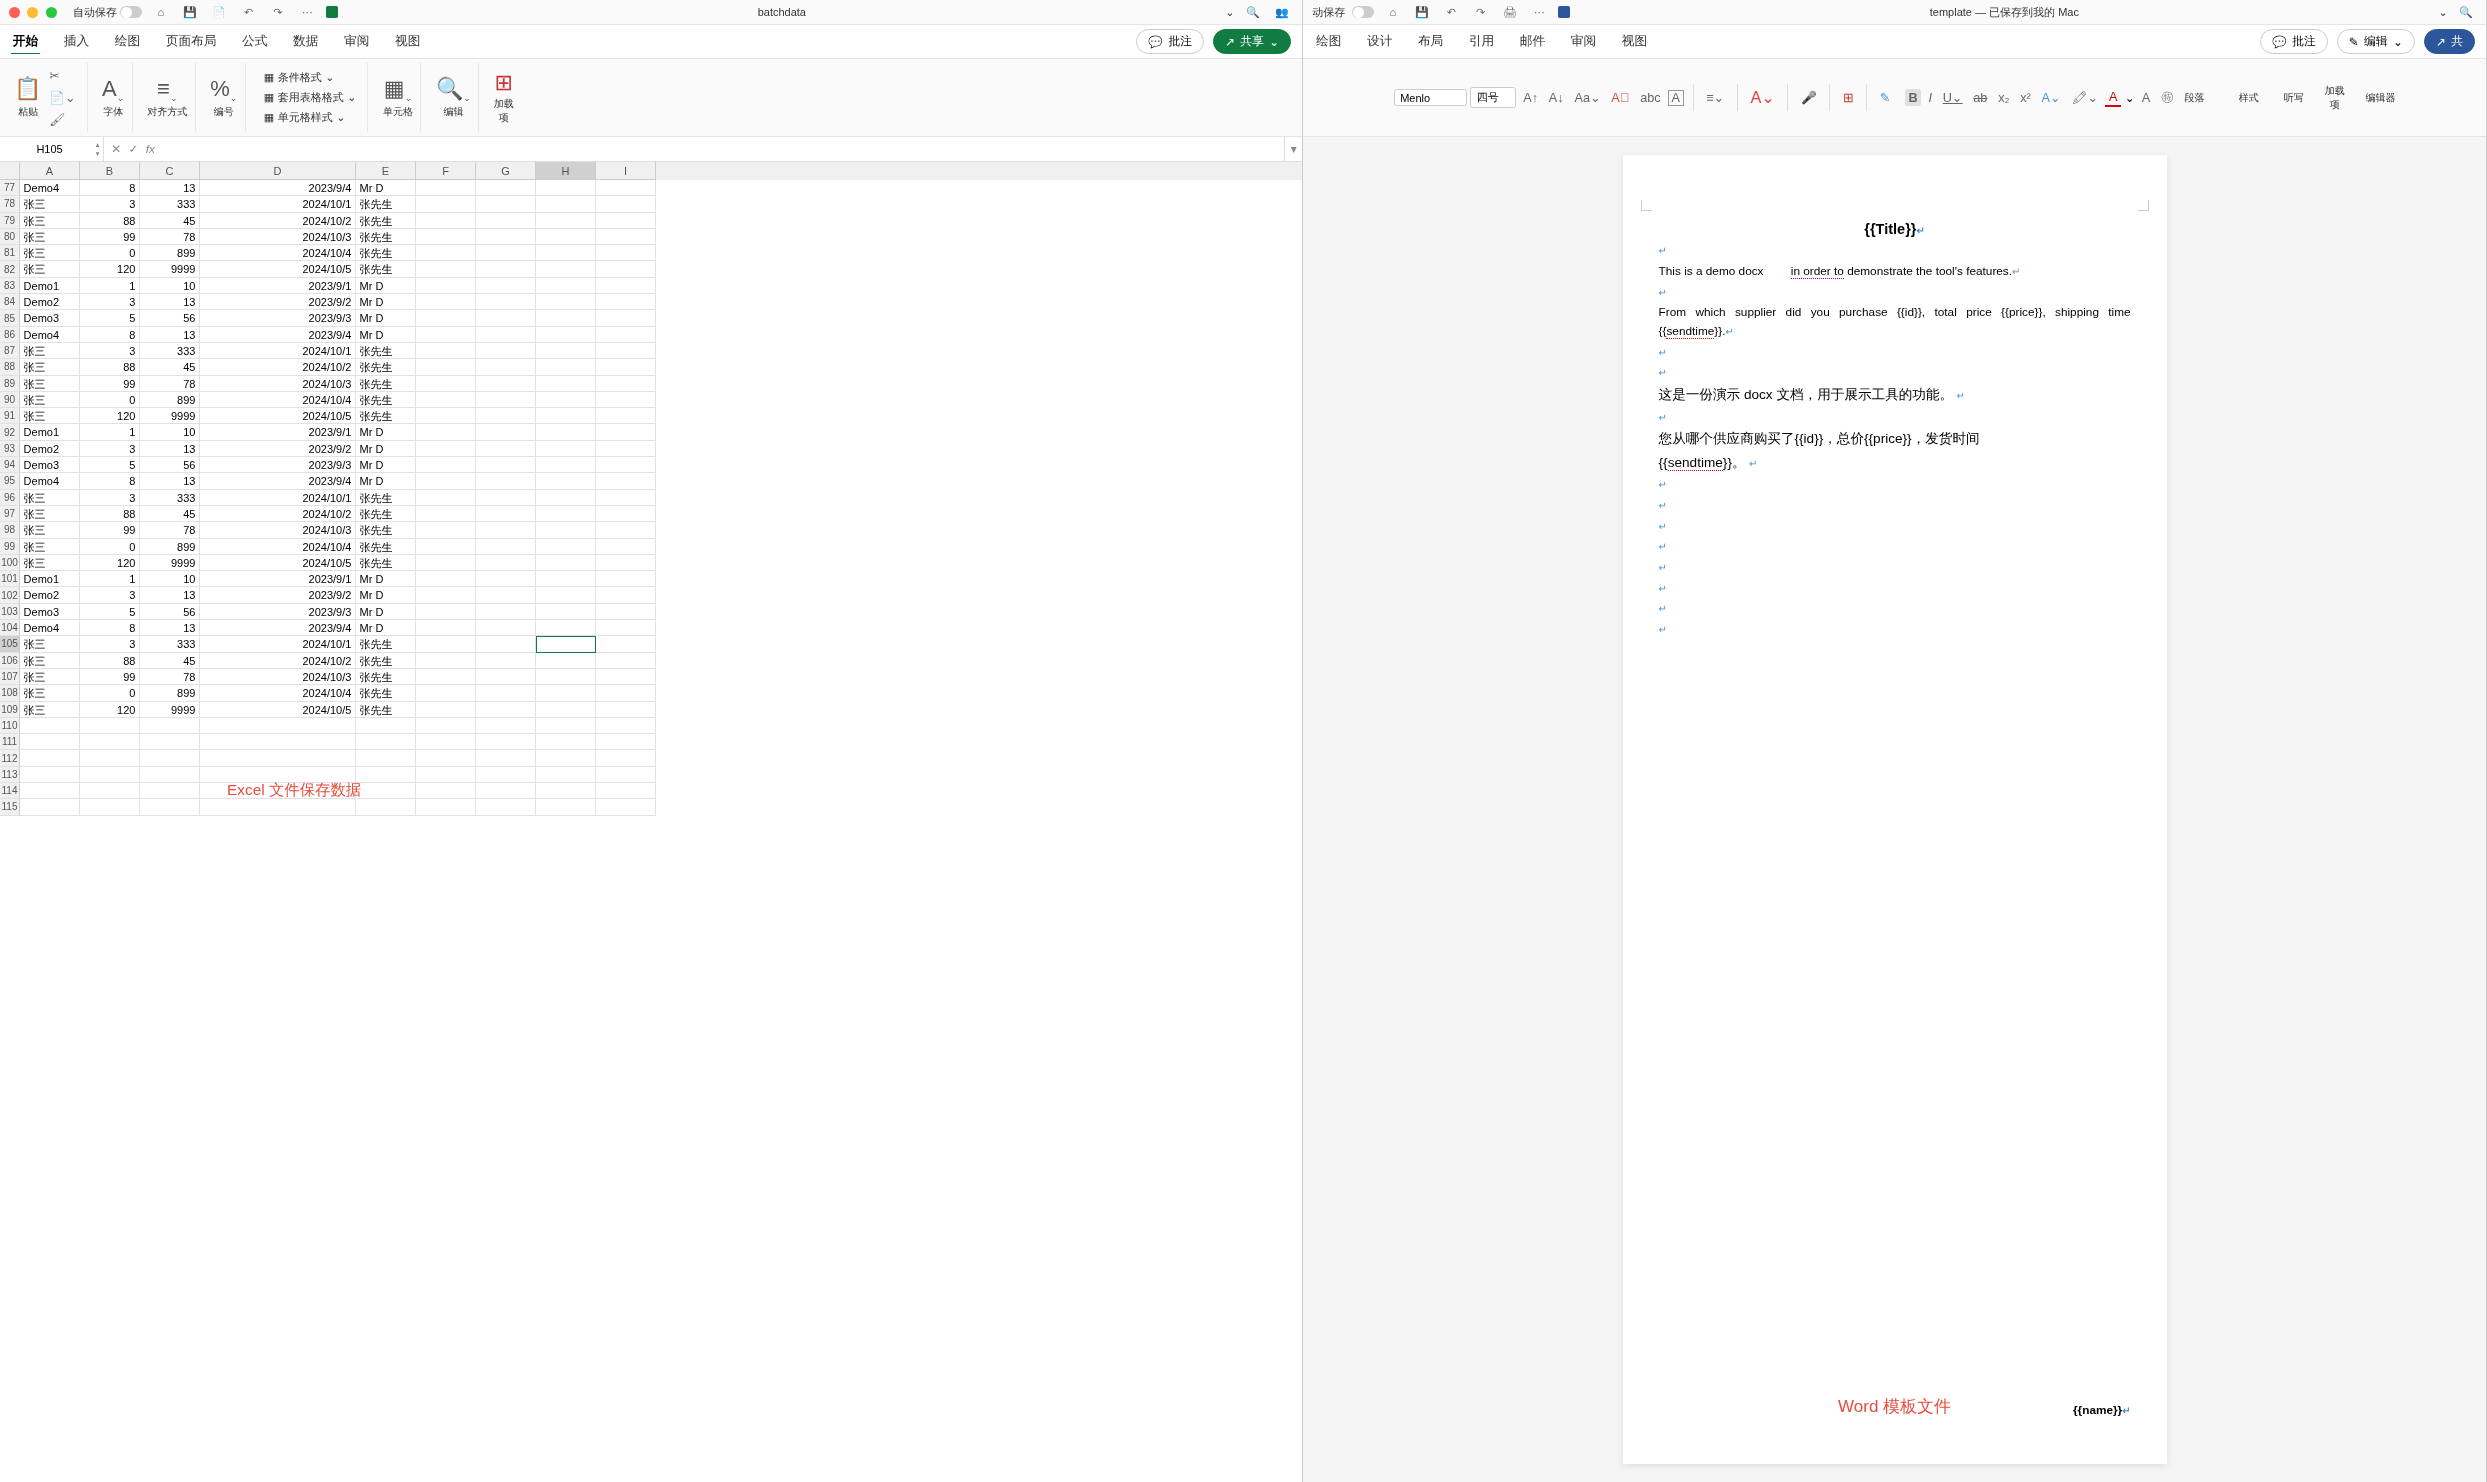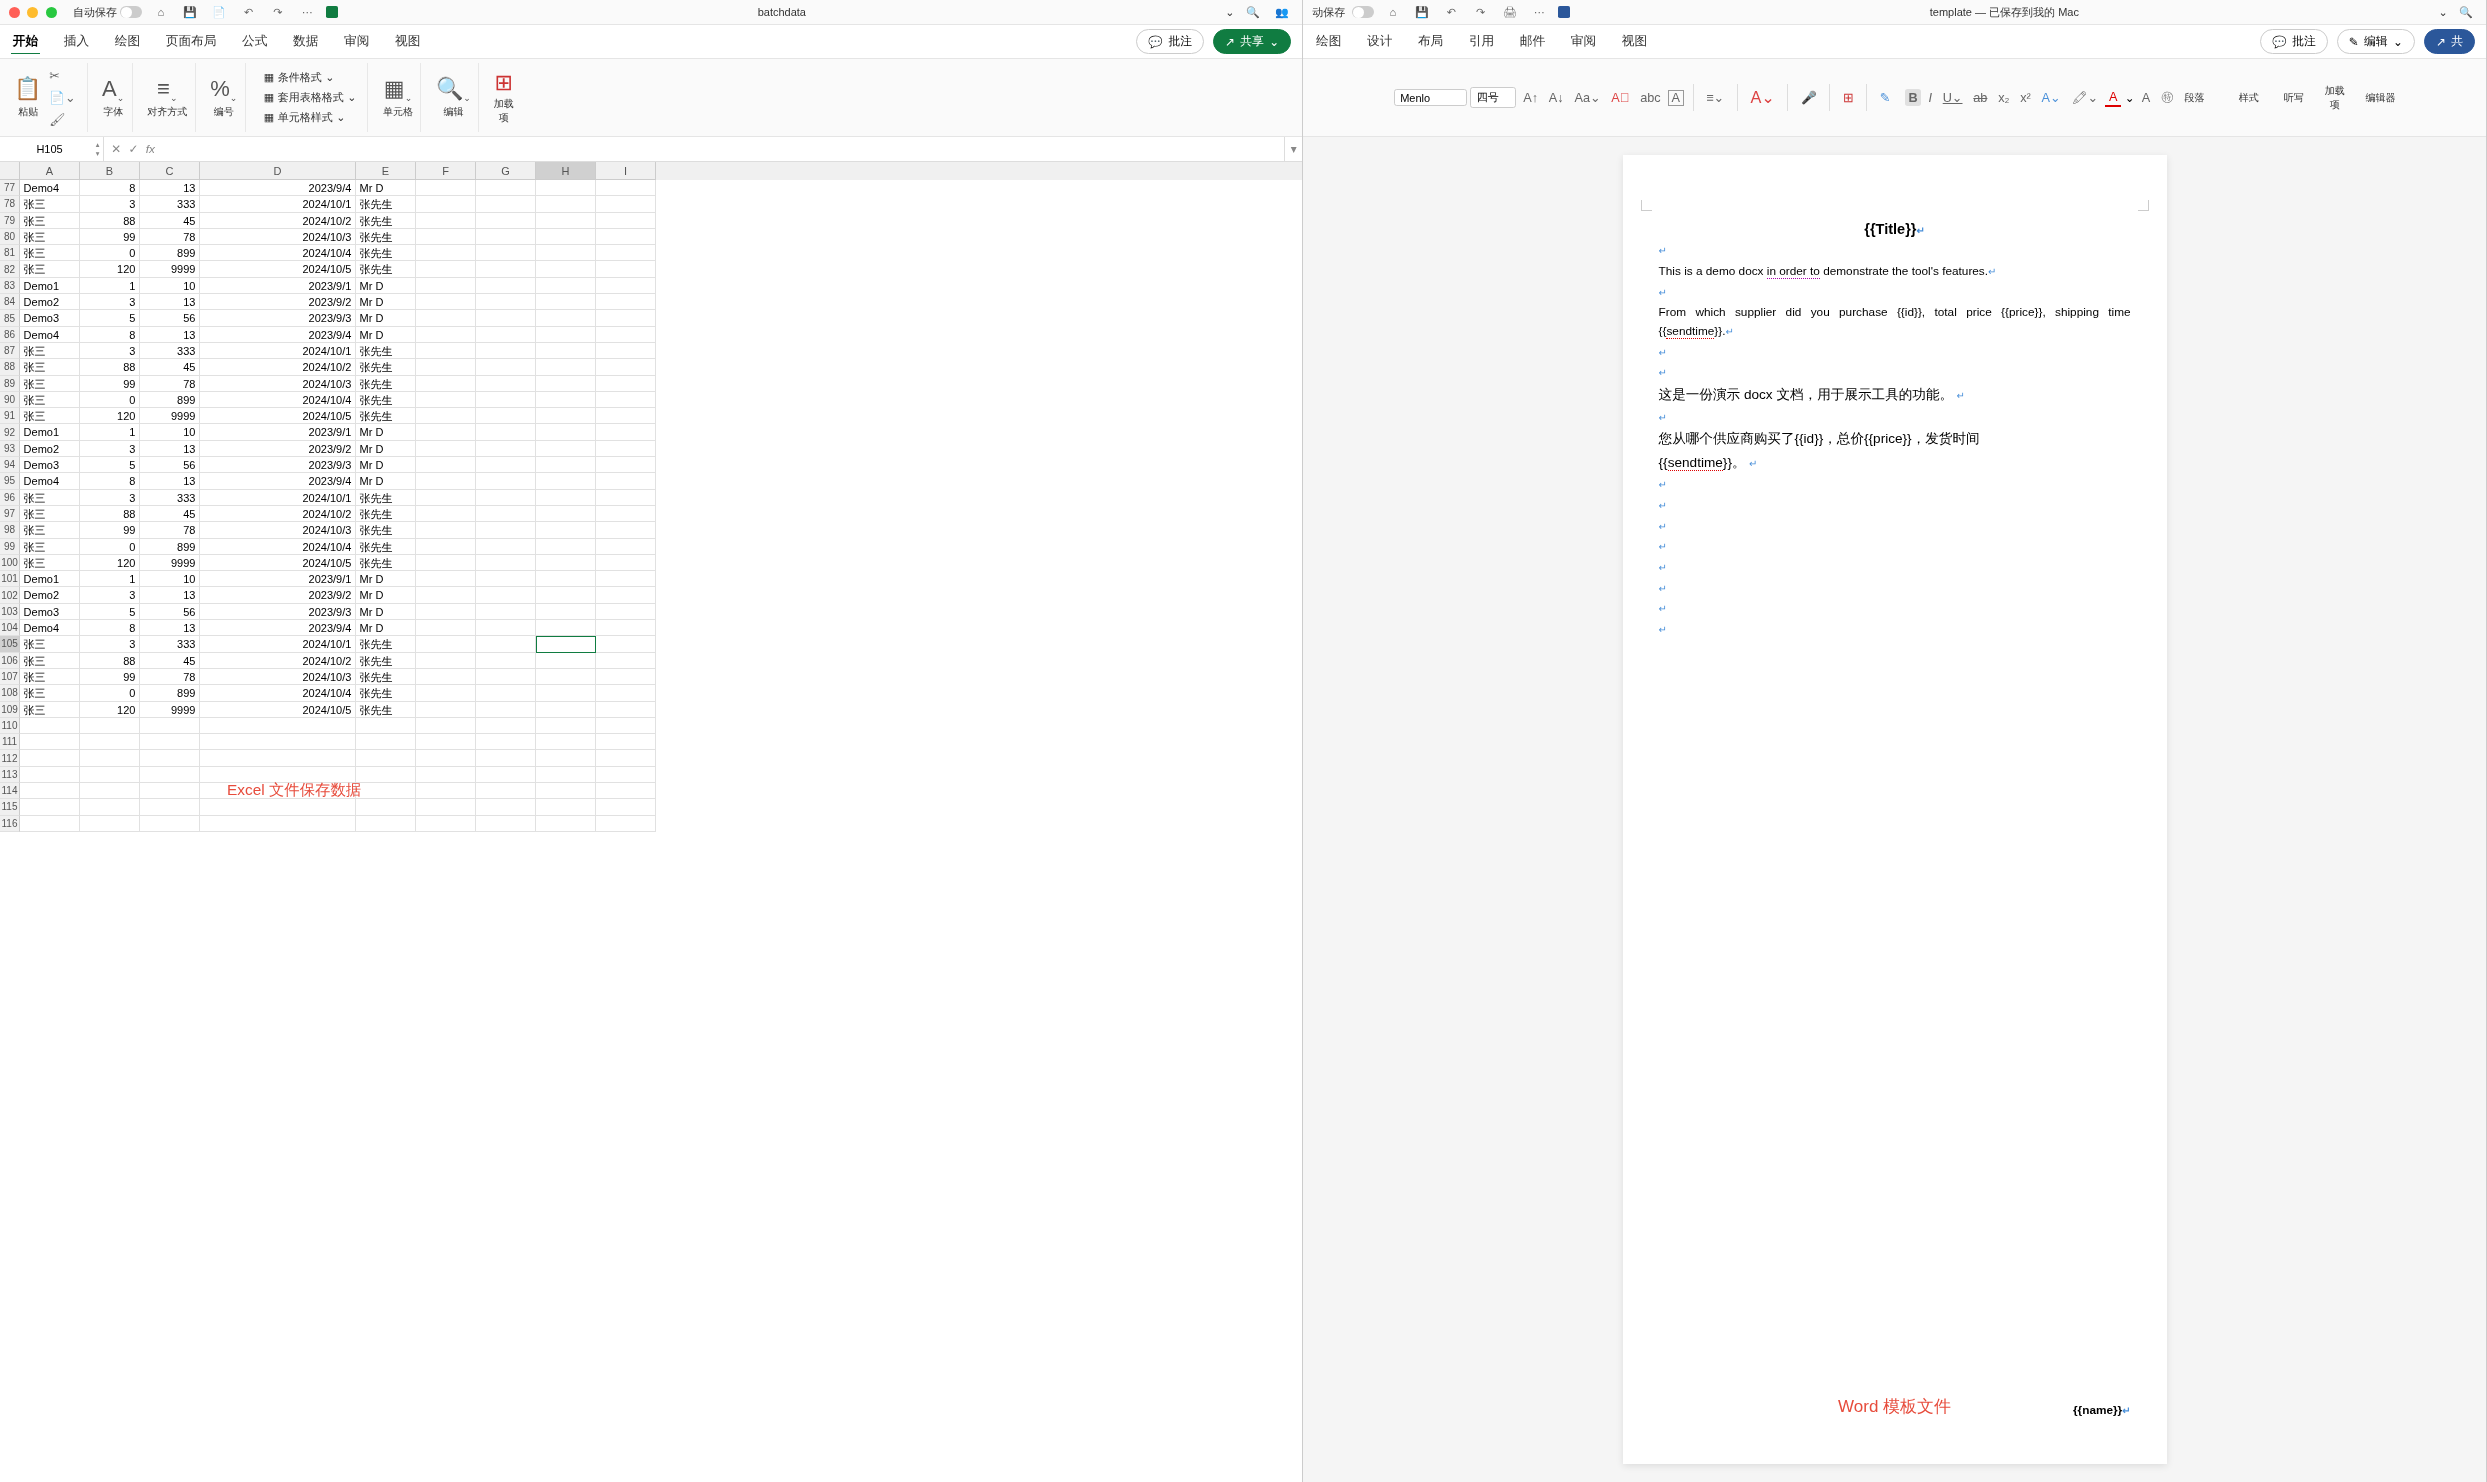--- a/index.html
+++ b/index.html
@@ -73,21 +73,21 @@
     .word-page-area { flex: 1; overflow: auto; background: #f5f5f5; display: flex; justify-content: center; padding: 18px 0; }
     .word-page { width: 544px; min-height: 634px; background: #fff; box-shadow: 0 1.8px 7.3px rgba(0,0,0,.1); padding: 63px 36px 36px; font-family: "Menlo", "Courier New", monospace; font-size: 11.8px; line-height: 1.6; position: relative; }
     .crop { position: absolute; width: 11px; height: 11px; border-color: #ccc; }
     .crop.tl { top: 45px; left: 18px; border-left: 0.9px solid #ccc; border-bottom: 0.9px solid #ccc; }
     .crop.tr { top: 45px; right: 18px; border-right: 0.9px solid #ccc; border-bottom: 0.9px solid #ccc; }
     .word-title { text-align: center; font-weight: bold; font-size: 14.5px; font-family: "Menlo", monospace; }
     .word-p { margin-bottom: 1.8px; font-family: "Menlo", monospace; text-align: justify; }
     .word-cn { font-family: "Songti SC", "SimSun", serif; font-size: 13.6px; }
     .ret { color: #4a90d9; font-size: 10px; }
     .wavy-r { border-bottom: 0.9px dotted #d00; }
-    .wavy-p { border-bottom: 0.9px dotted #a0a; }
+    .wavy-p { border-bottom: 0.9px dotted #a0a; margin-left: 24px; }
     .word-caption { position: absolute; bottom: 44px; left: 50%; transform: translateX(-50%); color: #e74c3c; font-size: 17px; font-family: -apple-system, sans-serif; }
     .word-name { position: absolute; bottom: 44px; right: 36px; font-family: "Menlo", monospace; font-weight: bold; }
     .colh.sel-col { background: #d0d0d0; }
   </style>
 </head>
 <body>
 
 <div class="app excel">
   <div class="titlebar">
     <div class="traffic">
@@ -667,32 +667,20 @@
     <div class="cell cC num"></div>
     <div class="cell cD num"></div>
     <div class="cell cE"></div>
     <div class="cell cF"></div>
     <div class="cell cG"></div>
     <div class="cell cH"></div>
     <div class="cell cI"></div>
         </div>
         <div class="row">
     <div class="rowh">115</div>
-    <div class="cell cA"></div>
-    <div class="cell cB num"></div>
-    <div class="cell cC num"></div>
-    <div class="cell cD num"></div>
-    <div class="cell cE"></div>
-    <div class="cell cF"></div>
-    <div class="cell cG"></div>
-    <div class="cell cH"></div>
-    <div class="cell cI"></div>
-        </div>
-        <div class="row">
-    <div class="rowh">116</div>
     <div class="cell cA"></div>
     <div class="cell cB num"></div>
     <div class="cell cC num"></div>
     <div class="cell cD num"></div>
     <div class="cell cE"></div>
     <div class="cell cF"></div>
     <div class="cell cG"></div>
     <div class="cell cH"></div>
     <div class="cell cI"></div>
         </div>

